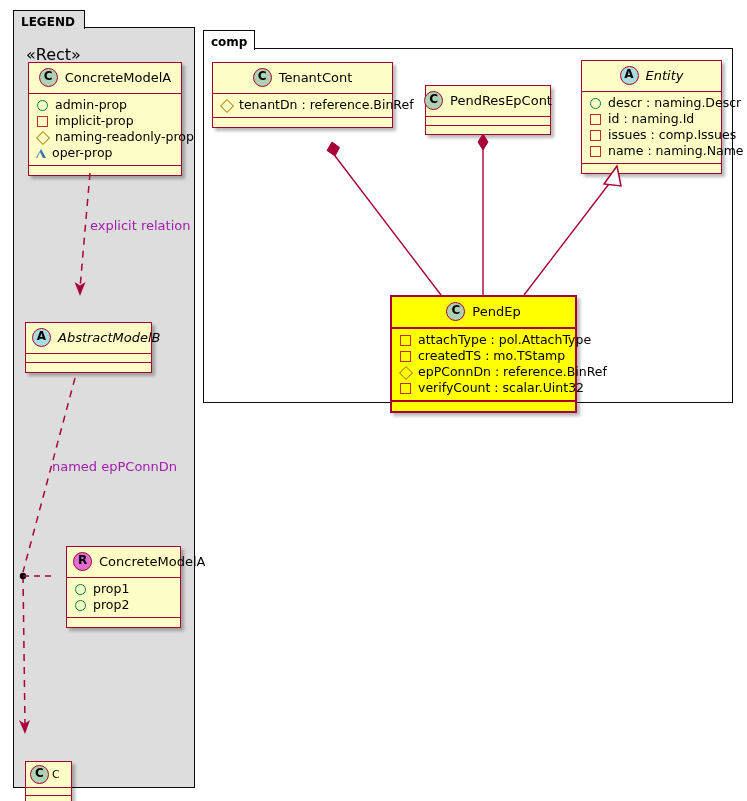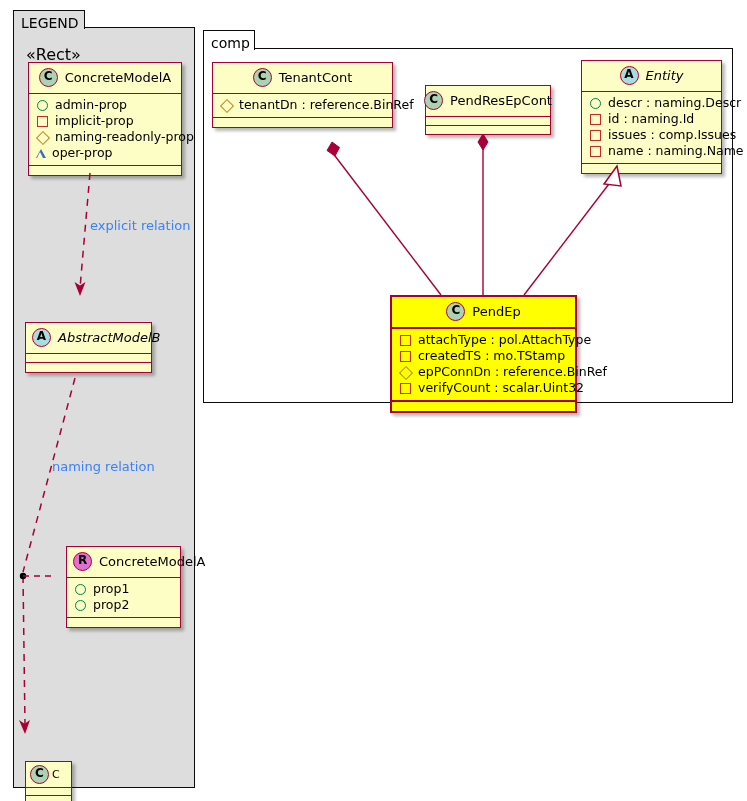--- a/index.html
+++ b/index.html
@@ -39,22 +39,22 @@
   }
   .pkg-comp {
     background: #ffffff;
   }
   .pkg-tab {
     position: absolute;
     box-sizing: border-box;
     border: 1.4px solid #0b0b0b;
     border-bottom: none;
     background: inherit;
-    font-weight: normal;
-    font-size: 14px;
+    font-weight: bold;
+    font-size: 12px;
     color: #000000;
     line-height: 1;
     padding: 5px 6px 4px 7px;
     white-space: nowrap;
   }
   .pkg-legend .pkg-tab { background: #dddddd; }
   .pkg-comp .pkg-tab { background: #ffffff; }
   .pkg-tab .corner {
     position: absolute;
     right: -1px;
@@ -181,21 +181,21 @@
     border-left: 3.7px solid transparent;
     border-right: 3.7px solid transparent;
     border-bottom: 6px solid #fdfdc6;
     z-index: 2;
   }
 
   
   .edge-label {
     position: absolute;
     font-size: 13px;
-    color: #3b82f6;
+    color: #a21caf;
     white-space: nowrap;
     background: transparent;
   }
 </style>
 </head>
 <body>
 
 <div id="canvas">
 
   <div class="pkg pkg-legend" style="left:13px; top:27px; width:182px; height:761px;">
@@ -380,15 +380,15 @@
       <path d="M483,134 L488,142 L483,150 L478,142 Z" fill="#a80036" stroke="#a80036" stroke-width="1"></path>
     </g>
 
     <g>
       <line x1="524" y1="295" x2="612" y2="180" stroke="#a80036" stroke-width="1.4"></line>
       <path d="M617,166 L604,184 L621,186 Z" fill="#ffffff" stroke="#a80036" stroke-width="1.5"></path>
     </g>
   </svg>
 
   <div class="edge-label" style="left:90px; top:218px;">explicit relation</div>
-  <div class="edge-label" style="left:52px; top:459px;">naming relation</div>
+  <div class="edge-label" style="left:52px; top:459px;">named epPConnDn</div>
 
 </div>
 
 </body></html>

